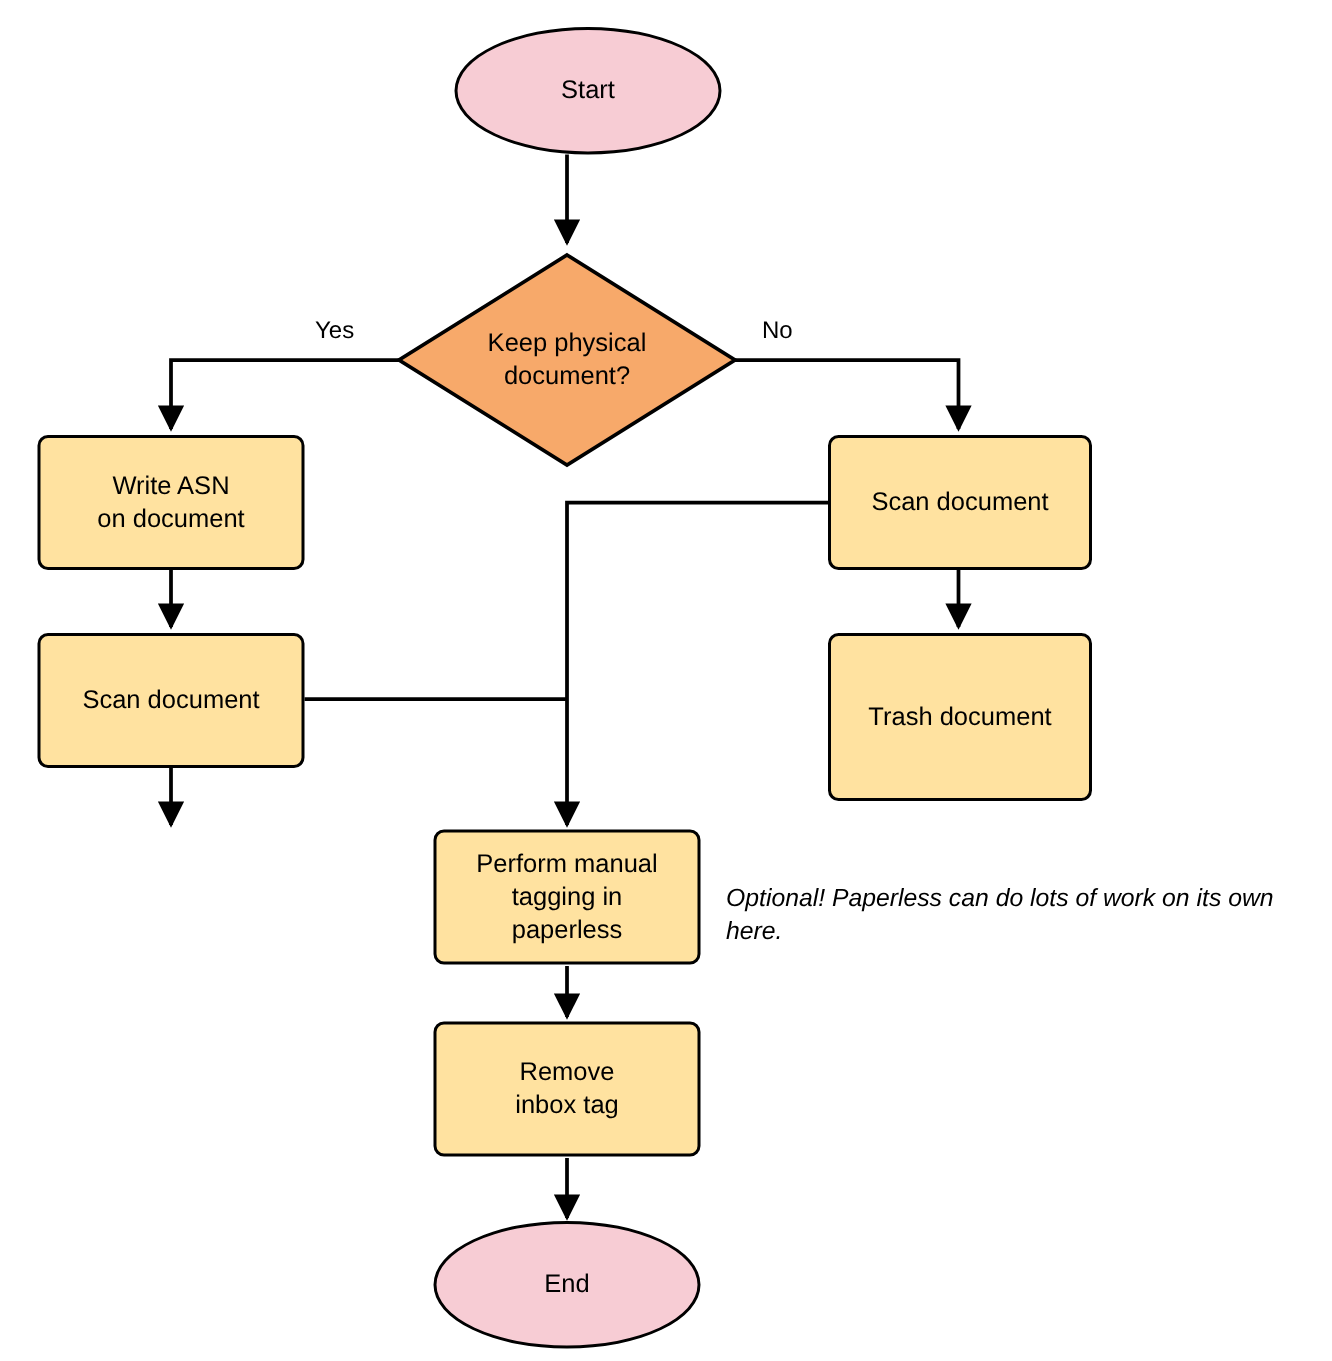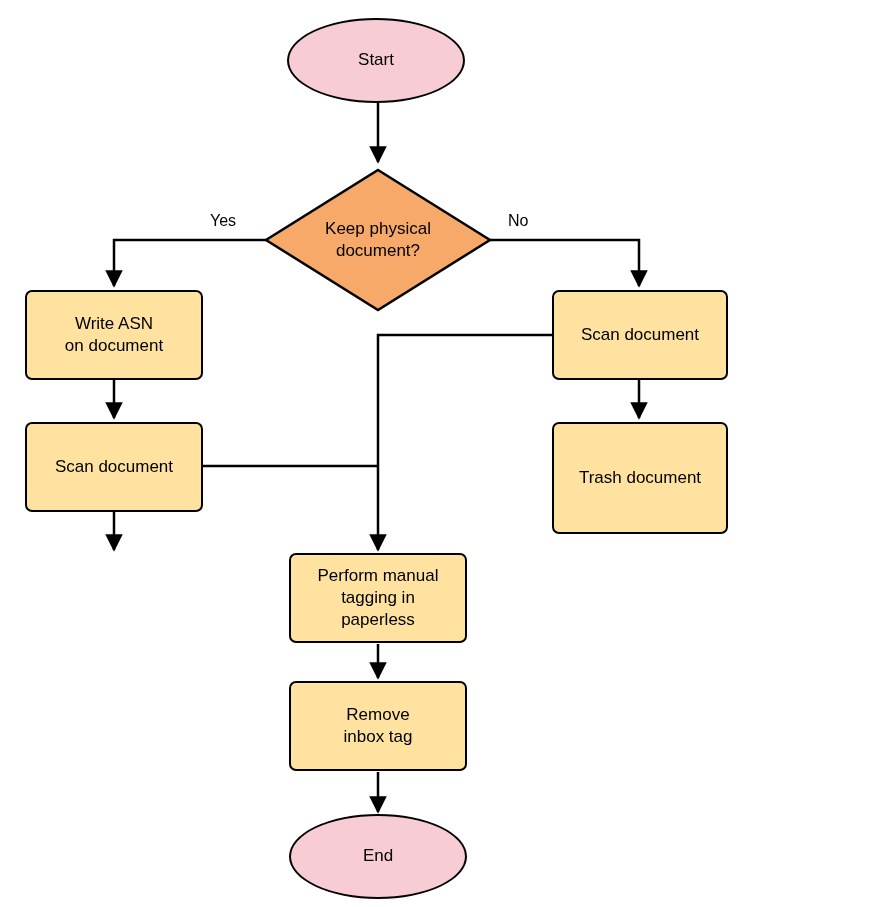--- a/index.html
+++ b/index.html
@@ -97,21 +97,21 @@
 
     <path d="M 552,335 L 378,335 L 378,550" stroke="#000000" stroke-width="2.5" fill="none" marker-end="url(#arrow)"></path>
 
     <path d="M 203,466 L 378,466" stroke="#000000" stroke-width="2.5" fill="none"></path>
 
     <path d="M 378,644 L 378,678" stroke="#000000" stroke-width="2.5" fill="none" marker-end="url(#arrow)"></path>
 
     <path d="M 378,772 L 378,812" stroke="#000000" stroke-width="2.5" fill="none" marker-end="url(#arrow)"></path>
   </svg>
 
-  <div class="node terminator" style="left:287px; top:18px; width:178px; height:85px;">
+  <div class="node terminator" style="left:303px; top:18px; width:178px; height:85px;">
     <span>Start</span>
   </div>
 
   <div class="node decision" style="left:266px; top:170px; width:224px; height:140px;">
     <span class="decision-label">Keep physical
 document?</span>
   </div>
 
   <div class="edge-label" style="left:210px; top:212px;">Yes</div>
   <div class="edge-label" style="left:508px; top:212px;">No</div>
@@ -142,14 +142,15 @@
 
   <div class="node terminator" style="left:289px; top:814px; width:178px; height:85px;">
     <span>End</span>
   </div>
 
   <div class="node process" style="left:289px; top:681px; width:178px; height:90px;">
     <span>Remove
 inbox tag</span>
   </div>
 
+  <div class="note" style="left:484px; top:588px;">Optional! Paperless can do lots of work on its own here.</div>
 
 </div>
 
 </body></html>

